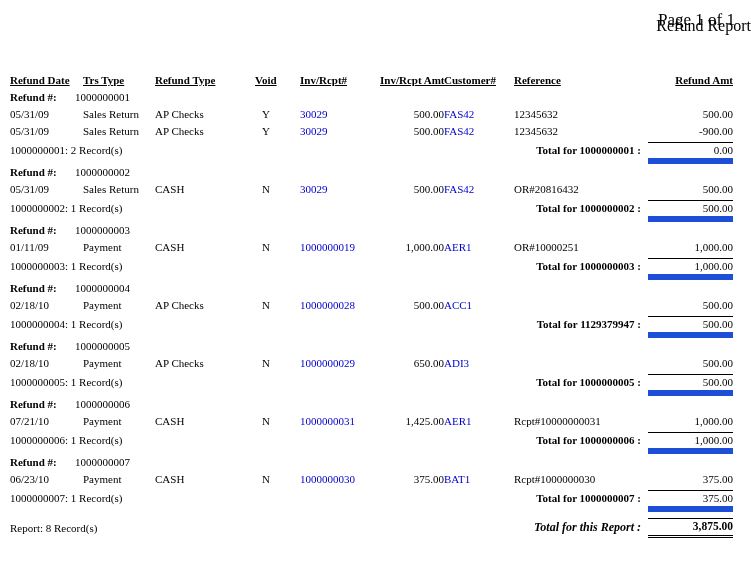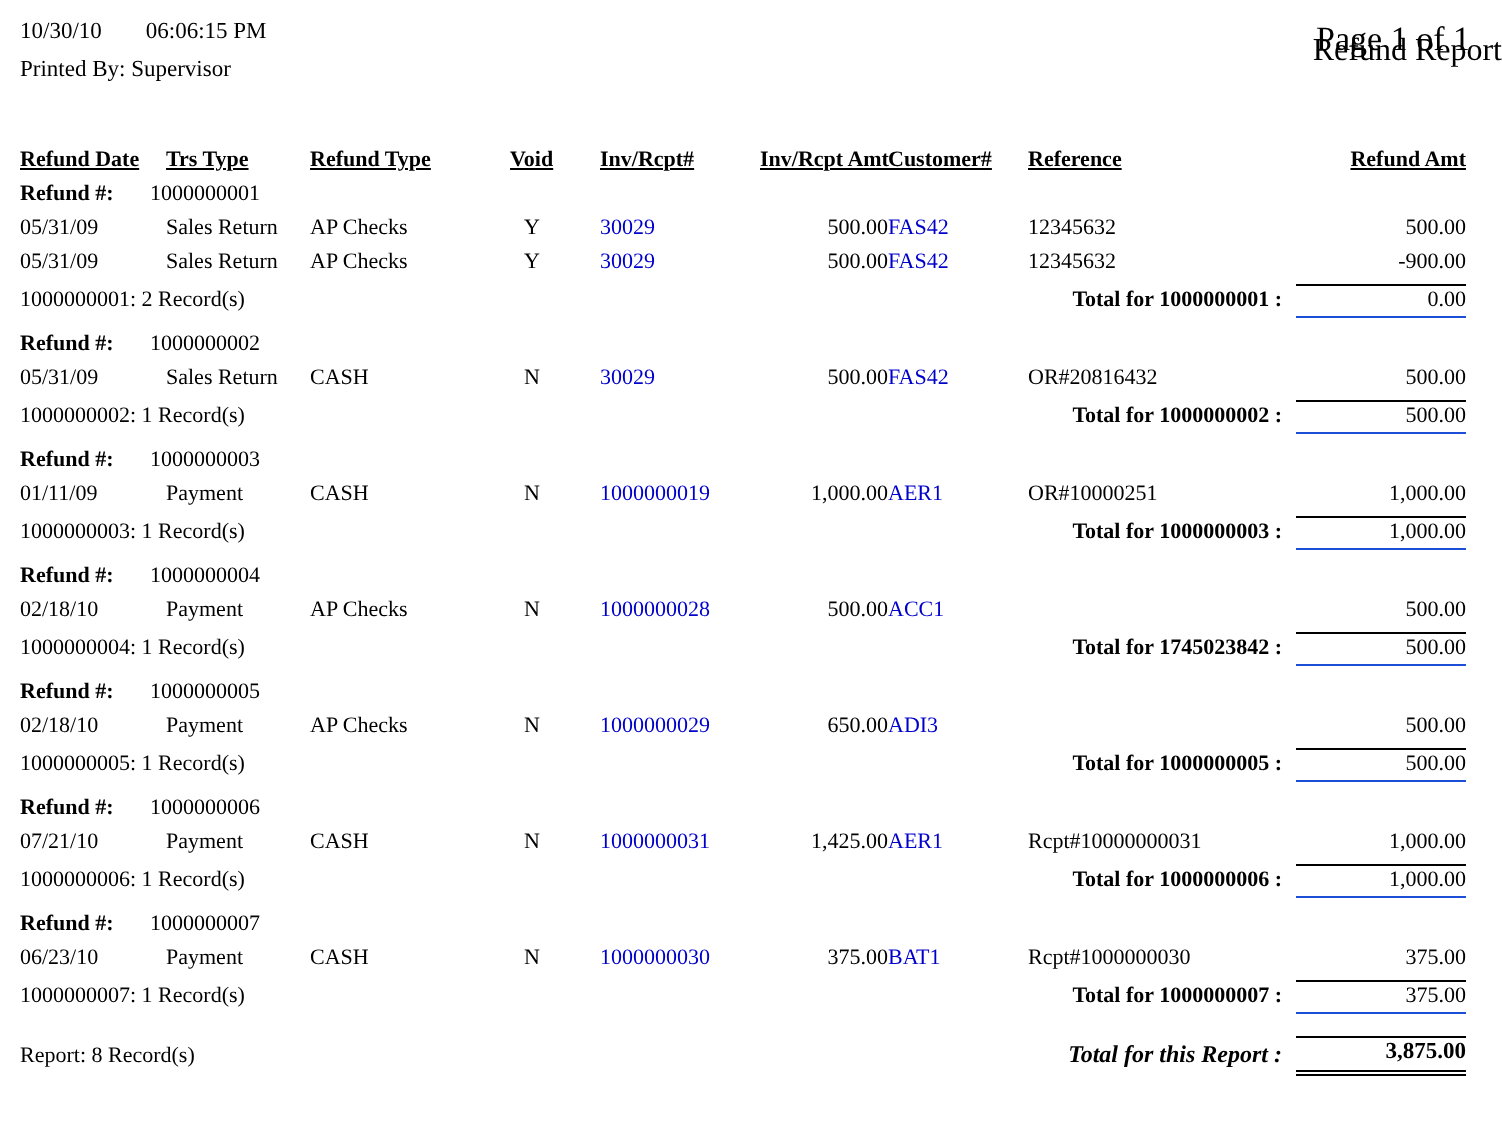--- a/index.html
+++ b/index.html
@@ -36,43 +36,37 @@
 
   .refund-row { height: 17px; line-height: 17px; }
   .refund-label { font-weight: bold; display: inline-block; width: 65px; }
 
   .summary { position: relative; height: 24px; }
   .note        { position: absolute; left: 0;    top: 4px; }
   .total-label { position: absolute; right: 92px; top: 4px; font-weight: bold; }
   .total-amt   {
     position: absolute; right: 0; top: 2px;
     width: 85px; text-align: right;
-    border-top: 1px solid #000; border-bottom: 1px solid #1d4ed8;
+    border-top: 1px solid #000; border-bottom: 6px solid #1d4ed8;
     padding: 1px 0 2px 0;
   }
 
   .footer { height: 36px; margin-top: 0; }
   .footer .note { font-size: 11px; top: 10px; }
   .footer .total-label { font-size: 12px; top: 8px; font-style: italic; }
   .footer .total-amt {
     font-weight: bold; font-size: 11.5px; top: 6px;
     border-bottom: 3px double #000; padding-bottom: 3px;
   }
 </style>
 </head>
 <body>
 
 <div class="page">
 
-  <div class="hdr-left">
-    <div class="line1">
-      <span>10/30/10</span><span class="time">06:06:15 PM</span>
-    </div>
-    <div class="line2">Printed By: Supervisor</div>
-  </div>
 
   <div class="hdr-center">
     <div class="title">Refund Report</div>
   </div>
 
   <div class="hdr-right">Page 1 of 1</div>
 
   <div class="table">
     <div class="grid colhdr">
       <div class="cell">Refund Date</div>
@@ -156,21 +150,21 @@
           <div class="cell">AP Checks</div>
           <div class="cell void">N</div>
           <div class="cell" style="color: rgb(0, 0, 204);">1000000028</div>
           <div class="cell right">500.00</div>
           <div class="cell" style="color: rgb(0, 0, 204);">ACC1</div>
           <div class="cell"></div>
           <div class="cell right">500.00</div>
         </div>
         <div class="summary">
           <span class="note">1000000004: 1 Record(s)</span>
-          <span class="total-label">Total for 1745023842 :</span>
+          <span class="total-label">Total for 1129379947 :</span>
           <span class="total-amt">500.00</span>
         </div>
         <div class="refund-row"><span class="refund-label">Refund #:</span><span>1000000005</span></div>
         <div class="grid detail-row">
           <div class="cell">02/18/10</div>
           <div class="cell">Payment</div>
           <div class="cell">AP Checks</div>
           <div class="cell void">N</div>
           <div class="cell" style="color: rgb(0, 0, 204);">1000000029</div>
           <div class="cell right">650.00</div>

